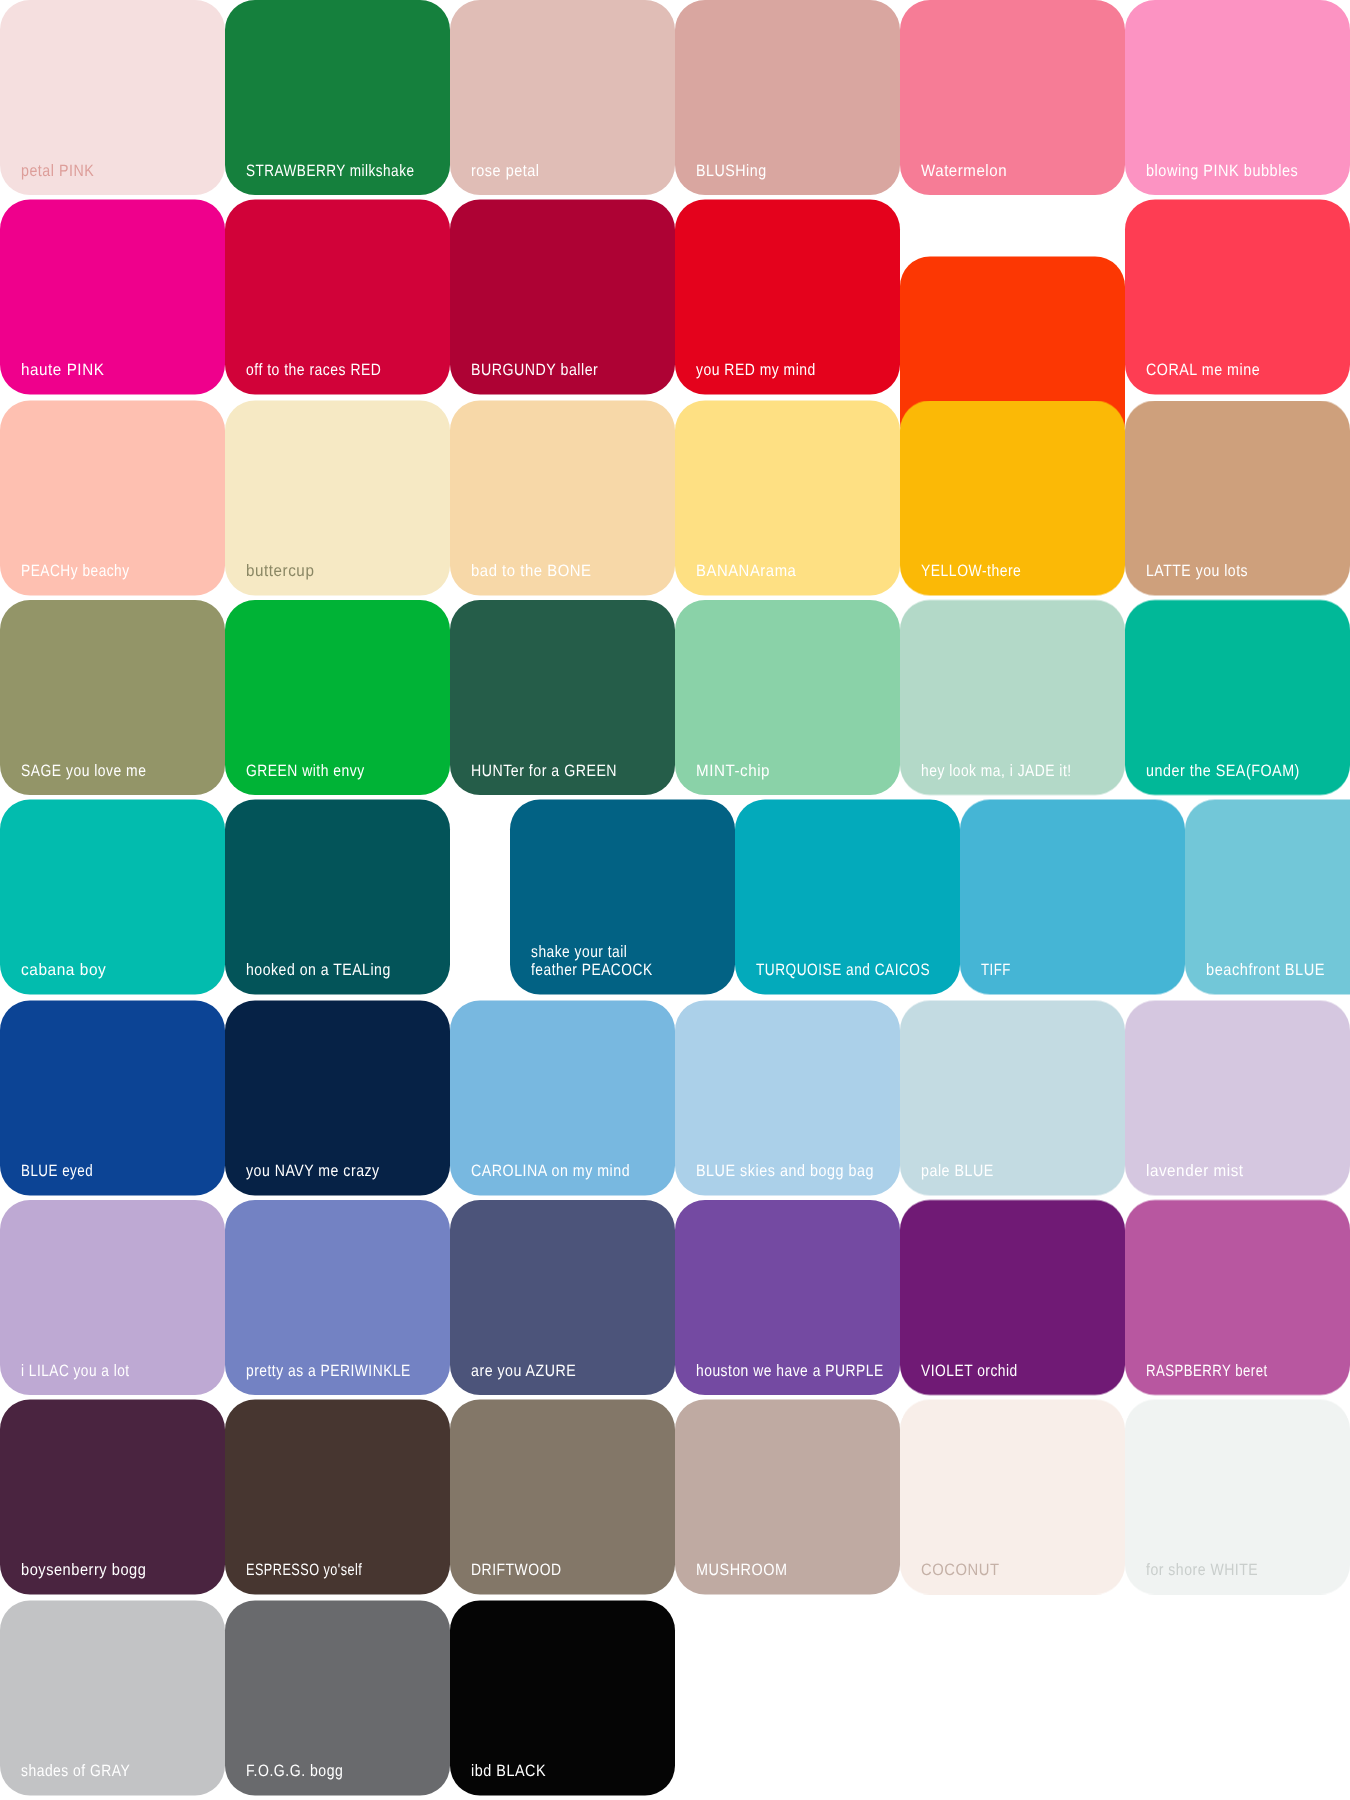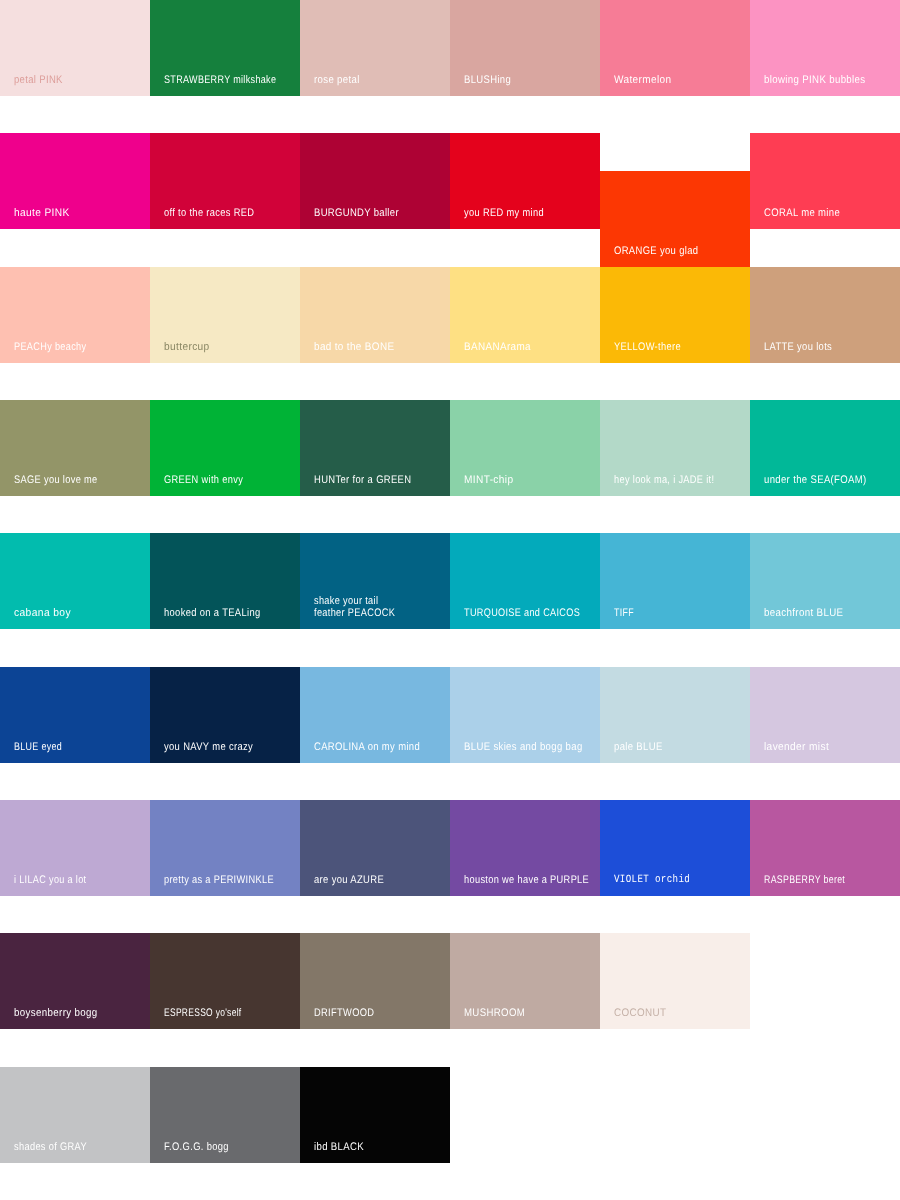--- a/index.html
+++ b/index.html
@@ -1,22 +1,22 @@
 <!DOCTYPE html>
 <html><head>
 <meta charset="utf-8">
 <title>color swatch grid</title>
 <style>
   html,body{margin:0;padding:0;}
   body{width:900px;height:1200px;overflow:hidden;background:#ffffff;
        font-family:"Liberation Sans",sans-serif;-webkit-font-smoothing:antialiased;}
   #swatch-grid{width:900px;height:1200px;display:flex;flex-direction:column;}
   .swatch-row{display:flex;flex:0 0 133.3333px;height:133.3333px;}
-  .swatch{flex:0 0 150px;width:150px;height:96px;position:relative;
-          box-sizing:border-box;overflow:hidden;}
+  .swatch{flex:0 0 150px;width:150px;height:130px;position:relative;
+          box-sizing:border-box;overflow:hidden;border-radius:20px;}
   .swatch-row.partial .filler{flex:1 1 auto;background:#ffffff;}
   .swatch-label{position:absolute;left:13.6px;bottom:10px;
        font-size:11px;line-height:12px;letter-spacing:0.4px;
        white-space:pre;font-weight:400;
        transform-origin:left bottom;
        text-rendering:geometricPrecision;}
 </style>
 </head>
 <body>
 
@@ -101,21 +101,21 @@
       <span class="swatch-label" style="transform: scaleX(0.8677) translateZ(0px); color: rgb(255, 255, 255);">under the SEA(FOAM)</span>
     </div>
   </div>
   <div class="swatch-row">
     <div class="swatch" style="background-color: rgb(2, 188, 174);">
       <span class="swatch-label" style="transform: scaleX(0.9345) translateZ(0px); color: rgb(255, 255, 255);">cabana boy</span>
     </div>
     <div class="swatch" style="background-color: rgb(3, 84, 89);">
       <span class="swatch-label" style="transform: scaleX(0.8524) translateZ(0px); color: rgb(255, 255, 255);">hooked on a TEALing</span>
     </div>
-    <div class="swatch" style="background-color: rgb(2, 98, 132);">
+    <div class="swatch" style="background-color: rgb(2, 98, 132); margin-left: 40px;">
       <span class="swatch-label" style="transform: scaleX(0.8353) translateZ(0px); color: rgb(255, 255, 255);">shake your tail
 feather PEACOCK</span>
     </div>
     <div class="swatch" style="background-color: rgb(3, 170, 187);">
       <span class="swatch-label" style="transform: scaleX(0.829) translateZ(0px); color: rgb(255, 255, 255);">TURQUOISE and CAICOS</span>
     </div>
     <div class="swatch" style="background-color: rgb(69, 181, 213);">
       <span class="swatch-label" style="transform: scaleX(0.8015) translateZ(0px); color: rgb(255, 255, 255);">TIFF</span>
     </div>
     <div class="swatch" style="background-color: rgb(114, 199, 216);">
@@ -148,21 +148,21 @@
     </div>
     <div class="swatch" style="background-color: rgb(115, 130, 195);">
       <span class="swatch-label" style="transform: scaleX(0.8385) translateZ(0px); color: rgb(255, 255, 255);">pretty as a PERIWINKLE</span>
     </div>
     <div class="swatch" style="background-color: rgb(76, 84, 122);">
       <span class="swatch-label" style="transform: scaleX(0.8588) translateZ(0px); color: rgb(255, 255, 255);">are you AZURE</span>
     </div>
     <div class="swatch" style="background-color: rgb(116, 74, 162);">
       <span class="swatch-label" style="transform: scaleX(0.8394) translateZ(0px); color: rgb(255, 255, 255);">houston we have a PURPLE</span>
     </div>
-    <div class="swatch" style="background-color: #1d4ed8; font-family: Liberation Mono, monospace;">
+    <div class="swatch" style="background-color: #701a75;">
       <span class="swatch-label" style="transform: scaleX(0.8361) translateZ(0px); color: rgb(255, 255, 255);">VIOLET orchid</span>
     </div>
     <div class="swatch" style="background-color: rgb(184, 87, 160);">
       <span class="swatch-label" style="transform: scaleX(0.7983) translateZ(0px); color: rgb(255, 255, 255);">RASPBERRY beret</span>
     </div>
   </div>
   <div class="swatch-row">
     <div class="swatch" style="background-color: rgb(74, 36, 64);">
       <span class="swatch-label" style="transform: scaleX(0.8849) translateZ(0px); color: rgb(255, 255, 255);">boysenberry bogg</span>
     </div>
@@ -171,20 +171,23 @@
     </div>
     <div class="swatch" style="background-color: rgb(131, 119, 104);">
       <span class="swatch-label" style="transform: scaleX(0.8457) translateZ(0px); color: rgb(255, 255, 255);">DRIFTWOOD</span>
     </div>
     <div class="swatch" style="background-color: rgb(191, 170, 162); padding-left: 12px;">
       <span class="swatch-label" style="transform: scaleX(0.8752) translateZ(0px); color: rgb(255, 255, 255);">MUSHROOM</span>
     </div>
     <div class="swatch" style="background-color: rgb(248, 238, 233);">
       <span class="swatch-label" style="transform: scaleX(0.8969) translateZ(0px); color: rgb(197, 177, 167);">COCONUT</span>
     </div>
+    <div class="swatch" style="background-color: rgb(240, 243, 242);">
+      <span class="swatch-label" style="transform: scaleX(0.8509) translateZ(0px); color: rgb(201, 206, 204);">for shore WHITE</span>
+    </div>
   </div>
   <div class="swatch-row partial">
     <div class="swatch" style="background-color: rgb(194, 195, 197);">
       <span class="swatch-label" style="transform: scaleX(0.8406) translateZ(0px); color: rgb(255, 255, 255);">shades of GRAY</span>
     </div>
     <div class="swatch" style="background-color: rgb(105, 106, 109);">
       <span class="swatch-label" style="transform: scaleX(0.8525) translateZ(0px); color: rgb(255, 255, 255);">F.O.G.G. bogg</span>
     </div>
     <div class="swatch" style="background-color: rgb(5, 5, 5); padding-left: 32px;">
       <span class="swatch-label" style="transform: scaleX(0.8725) translateZ(0px); color: rgb(255, 255, 255);">ibd BLACK</span>

